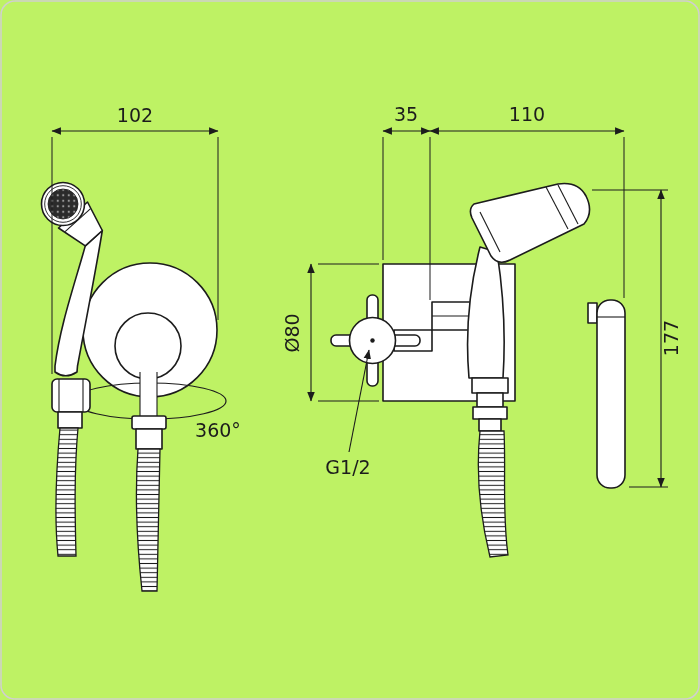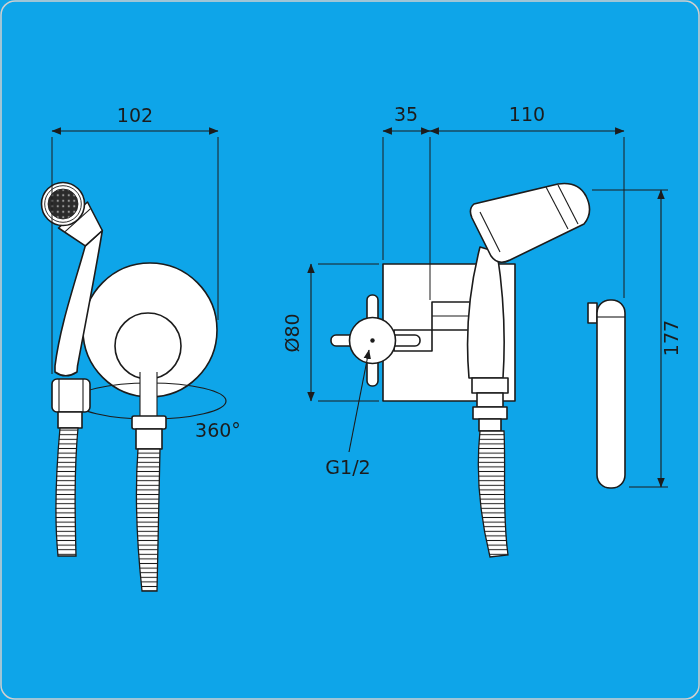--- a/index.html
+++ b/index.html
@@ -1,16 +1,16 @@
 <!DOCTYPE html>
 <html><head>
 <meta charset="utf-8">
 <style>
   html,body{margin:0;padding:0;background:#ffffff;}
-  .stage{position:relative;width:700px;height:700px;background:#0ea5e9;overflow:hidden;}
+  .stage{position:relative;width:700px;height:700px;background:#bef264;overflow:hidden;}
   svg{display:block;}
   .outline{fill:#ffffff;stroke:#1c1c1c;stroke-width:1.6;stroke-linejoin:round;}
   .detail{fill:none;stroke:#1c1c1c;stroke-width:1.1;}
   .dimline{fill:none;stroke:#1c1c1c;stroke-width:1.1;}
   .extline{fill:none;stroke:#1c1c1c;stroke-width:1;}
   .hose{fill:url(#coil);stroke:#1c1c1c;stroke-width:1.3;}
   .dim-text{font-family:"DejaVu Sans","Liberation Sans",sans-serif;font-size:19px;fill:#1c1c1c;text-anchor:middle;}
   .frame{fill:none;stroke:#cfcfcf;stroke-width:1.5;}
 </style>
 </head>

